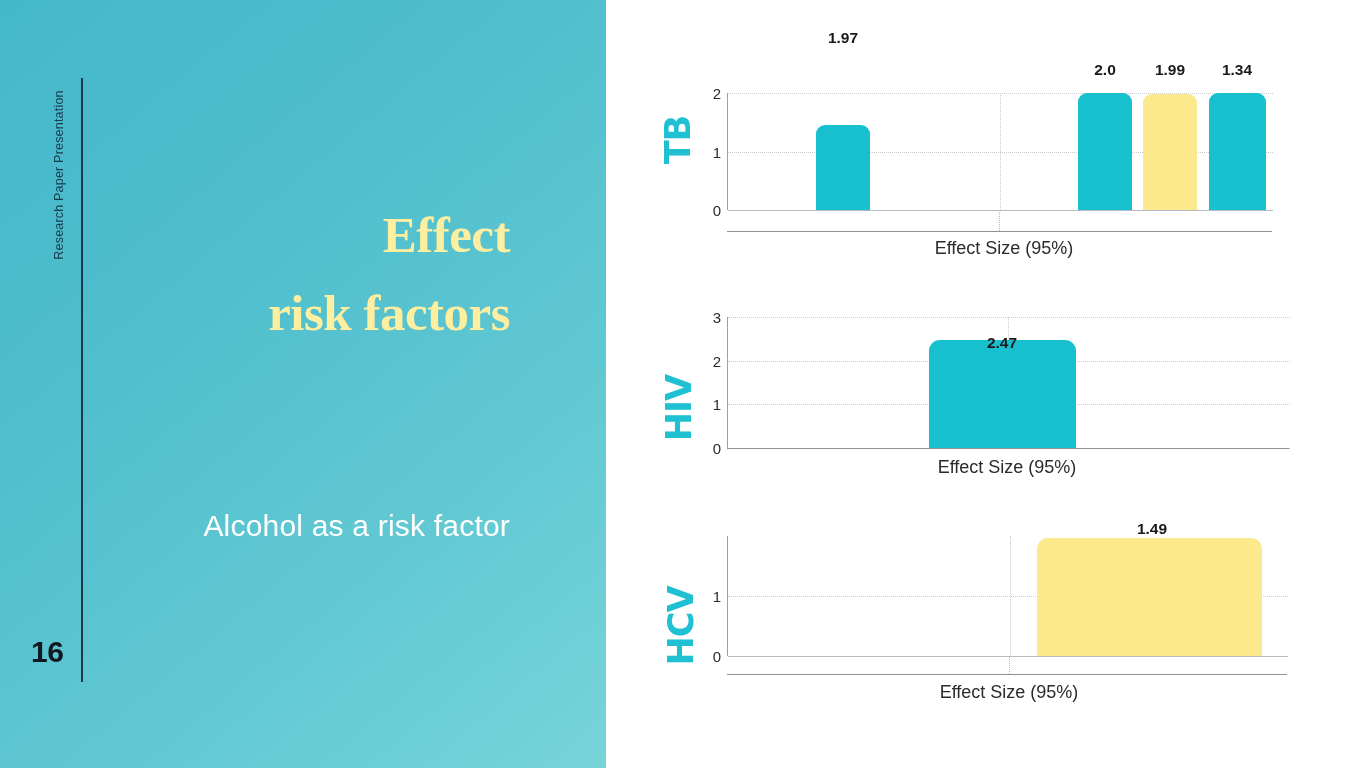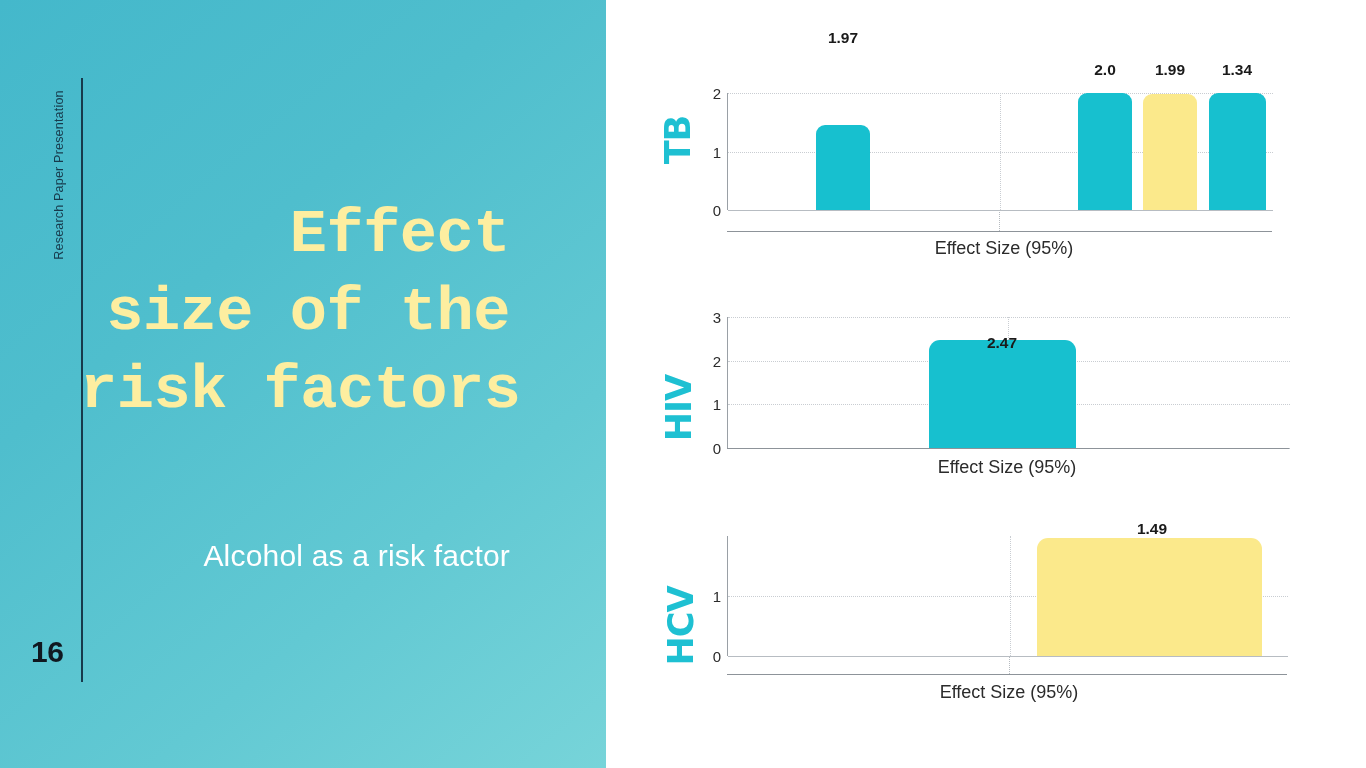--- a/index.html
+++ b/index.html
@@ -57,39 +57,38 @@
   }
   .title-block {
     position: absolute;
     right: 96px;
     top: 196px;
     width: 430px;
     text-align: right;
   }
   .title-line {
     display: block;
-    font-family: Liberation Mono, monospace;
-    font-size: 62px;
+    font-family: Liberation Serif, serif;
+    font-size: 51px;
     font-weight: 700;
     line-height: 78px;
     color: #fdeea0;
     letter-spacing: -0.5px;
     white-space: nowrap;
   }
   .subtitle {
     position: absolute;
     right: 96px;
     top: 509px;
     width: 430px;
     text-align: right;
     font-size: 30px;
     font-weight: 300;
     color: #ffffff;
     letter-spacing: 0.2px;
-    margin-top: 30px;
   }
 
   
   .charts {
     position: absolute;
     left: 606px; top: 0;
     width: 760px;
     height: 768px;
     background: #ffffff;
   }
@@ -171,21 +170,20 @@
 </style>
 </head>
 <body>
 
 <div class="left-panel">
   <div class="vrule"></div>
   <div class="vlabel">Research Paper Presentation</div>
 
   <div class="title-block">
     <span class="title-line">Effect</span>
-    <span class="title-line">size of the</span>
     <span class="title-line">risk factors</span>
   </div>
 
   <div class="subtitle">Alcohol as a risk factor</div>
   <div class="page-number">16</div>
 </div>
 
 <div class="charts">
 
   <div class="chart-block" style="top:0;height:260px;">

